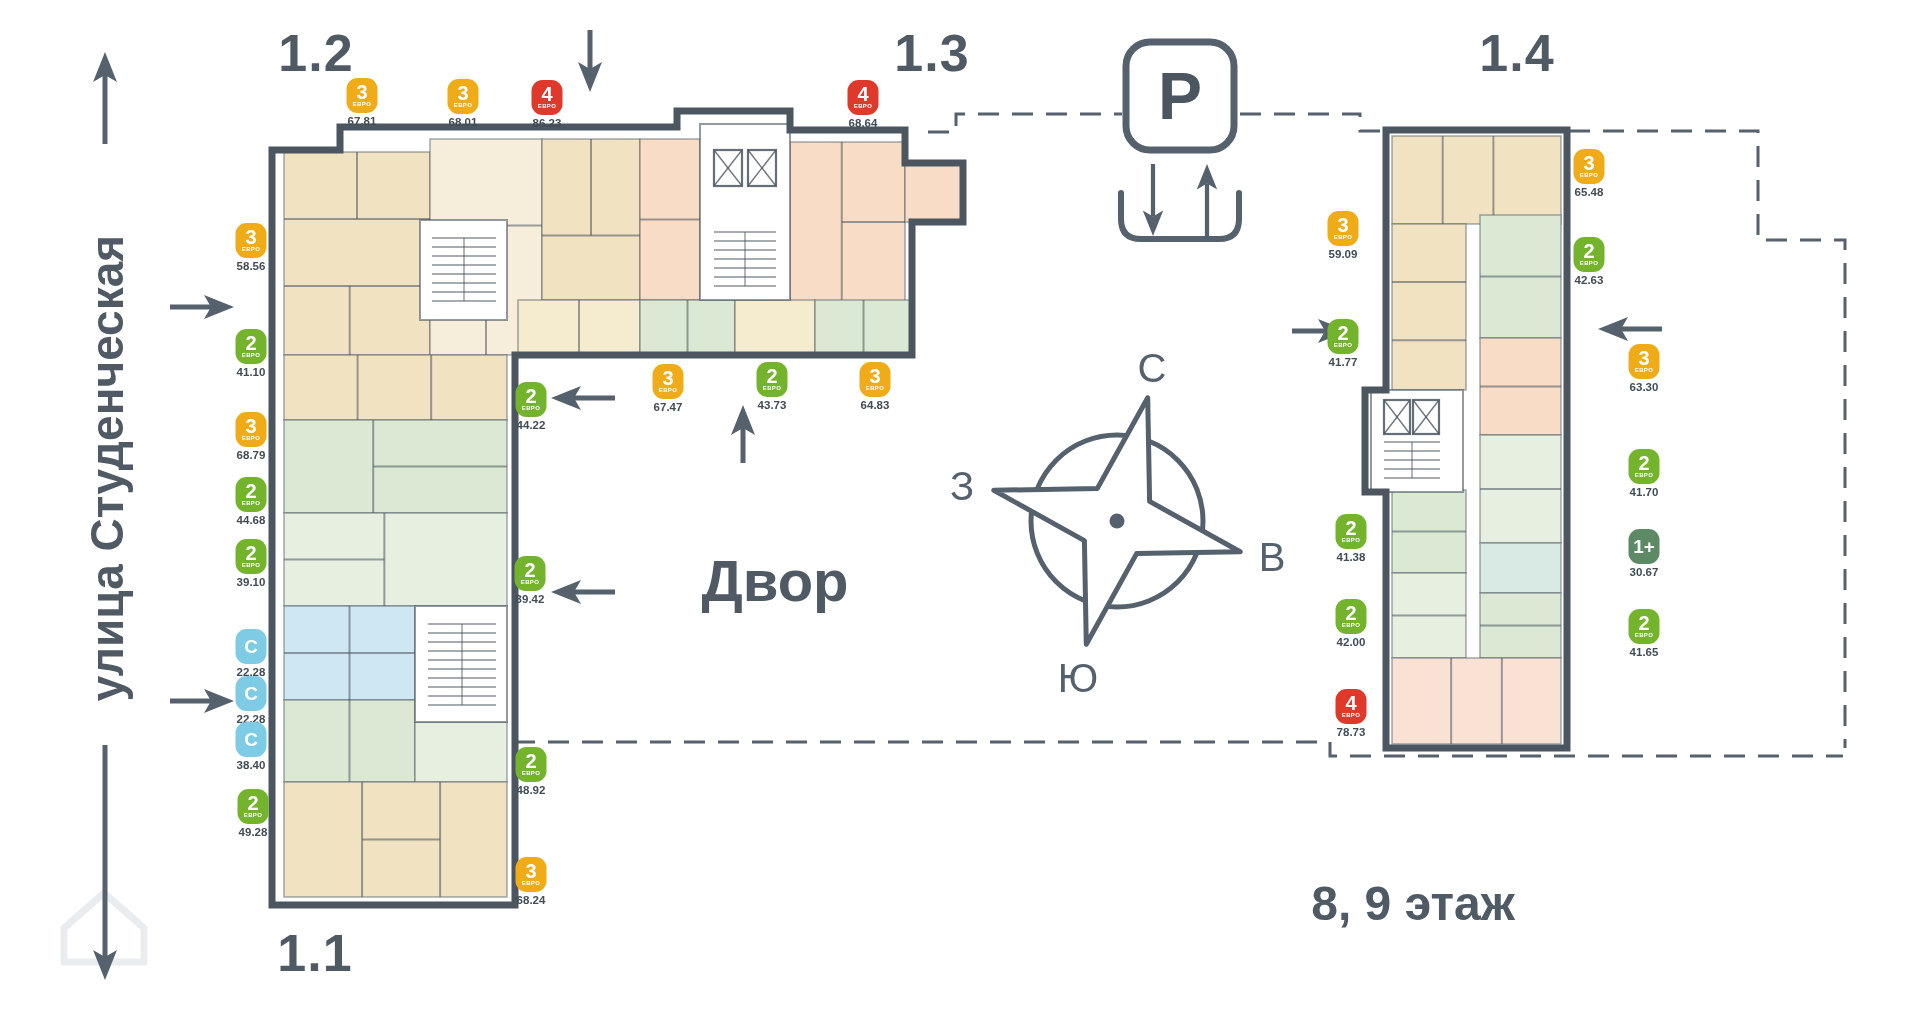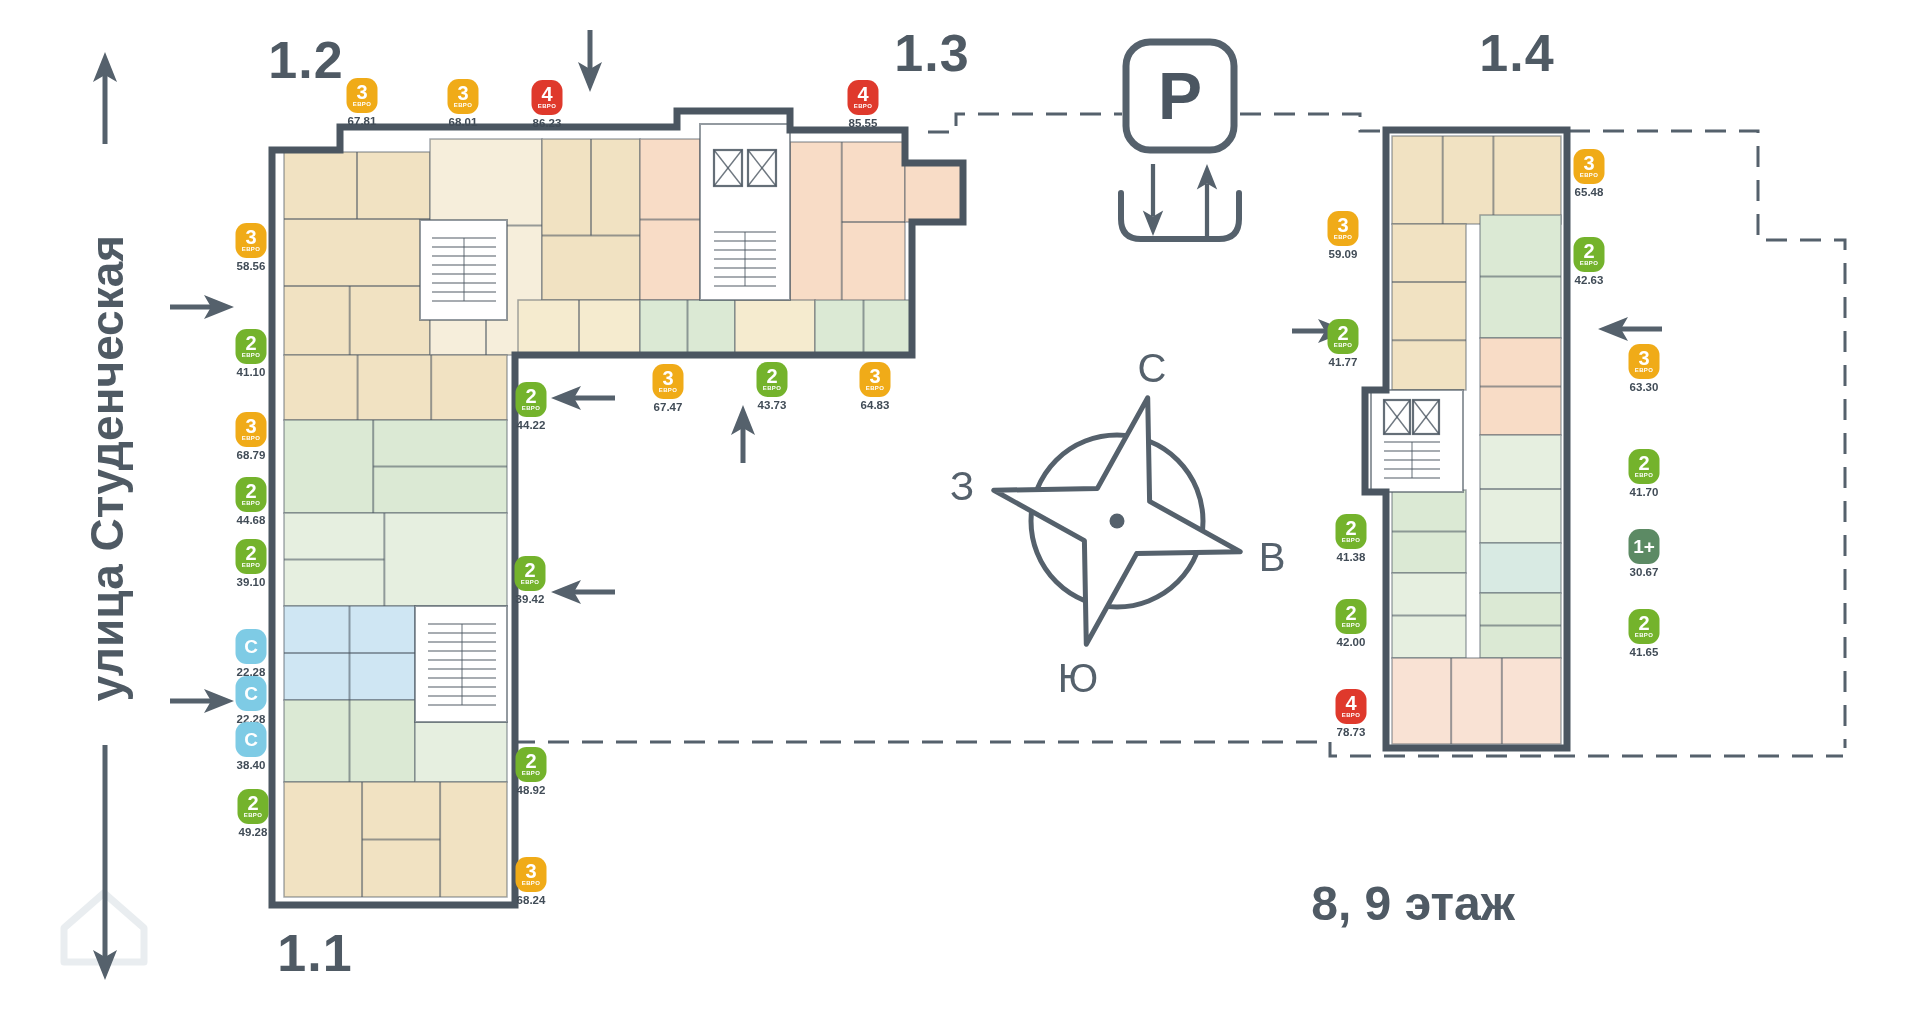--- a/index.html
+++ b/index.html
@@ -4,21 +4,21 @@
 <style>
   html,body{margin:0;padding:0;background:#fff;}
   .canvas{position:relative;width:1920px;height:1022px;background:#fff;overflow:hidden;
           font-family:"Liberation Sans",sans-serif;}
   #wm{position:absolute;left:152px;top:892px;z-index:0;font-size:62px;font-weight:bold;
       color:#e9edf0;letter-spacing:3px;}
   #plan{position:absolute;left:0;top:0;z-index:1;}
   .t{position:absolute;z-index:4;color:#4f5a64;font-weight:bold;white-space:nowrap;
      transform:translate(-50%,-50%);}
   .title{font-size:52px;letter-spacing:1px;}
-  #t12{left:306px;top:53px;margin-top:7px;} #t13{left:885px;top:53px;margin-left:47px;} #t14{left:1517px;top:53px;}
+  #t12{left:316px;top:53px;} #t13{left:885px;top:53px;margin-left:47px;} #t14{left:1517px;top:53px;}
   #t11{left:315px;top:953px;}
   #dvor{left:775px;top:580px;font-size:58px;}
   #floor{left:1413px;top:903px;font-size:48px;}
   #street{left:107px;top:468px;font-size:46px;transform:translate(-50%,-50%) rotate(-90deg);}
   .compass-letter{position:absolute;z-index:4;font-size:40px;font-weight:500;color:#55616c;
      transform:translate(-50%,-50%);}
   #cl-n{left:1152px;top:368px;} #cl-w{left:962px;top:486px;}
   #cl-e{left:1272px;top:557px;} #cl-s{left:1078px;top:678px;}
   #pletter{position:absolute;z-index:4;left:1126px;top:42px;width:108px;height:108px;
      display:flex;align-items:center;justify-content:center;
@@ -190,20 +190,21 @@
       <line x1="1153" y1="216.45" x2="1153" y2="164" stroke="#55616c" stroke-width="4.25"></line>
       <polygon points="1153,236 1142.8,210.5 1153,216.45 1163.2,210.5" fill="#55616c"></polygon>
       <line x1="1207" y1="183.55" x2="1207" y2="236" stroke="#55616c" stroke-width="4.25"></line>
       <polygon points="1207,164 1217.2,189.5 1207,183.55 1196.8,189.5" fill="#55616c"></polygon>
     </svg>
 
   <div id="t12" class="t title">1.2</div>
   <div id="t13" class="t title">1.3</div>
   <div id="t14" class="t title">1.4</div>
   <div id="t11" class="t title">1.1</div>
+  <div id="dvor" class="t">Двор</div>
   <div id="floor" class="t">8, 9 этаж</div>
   <div id="street" class="t">улица Студенческая</div>
   <div id="pletter">P</div>
 
   <div id="cl-n" class="compass-letter">С</div>
   <div id="cl-s" class="compass-letter">Ю</div>
   <div id="cl-w" class="compass-letter">З</div>
   <div id="cl-e" class="compass-letter">В</div>
 
   <div id="badges">
@@ -226,21 +227,21 @@
           <div class="n">4</div>
           <div class="e">ЕВРО</div>
         </div>
         <div class="bval">86.23</div>
       </div>
       <div class="badge" style="left: 863px; top: 97px;">
         <div class="pill" style="background: rgb(223, 57, 44);">
           <div class="n">4</div>
           <div class="e">ЕВРО</div>
         </div>
-        <div class="bval">85.55</div>
+        <div class="bval">68.64</div>
       </div>
       <div class="badge" style="left: 251px; top: 240px;">
         <div class="pill" style="background: rgb(240, 171, 24);">
           <div class="n">3</div>
           <div class="e">ЕВРО</div>
         </div>
         <div class="bval">58.56</div>
       </div>
       <div class="badge" style="left: 251px; top: 346px;">
         <div class="pill" style="background: rgb(116, 179, 44);">

